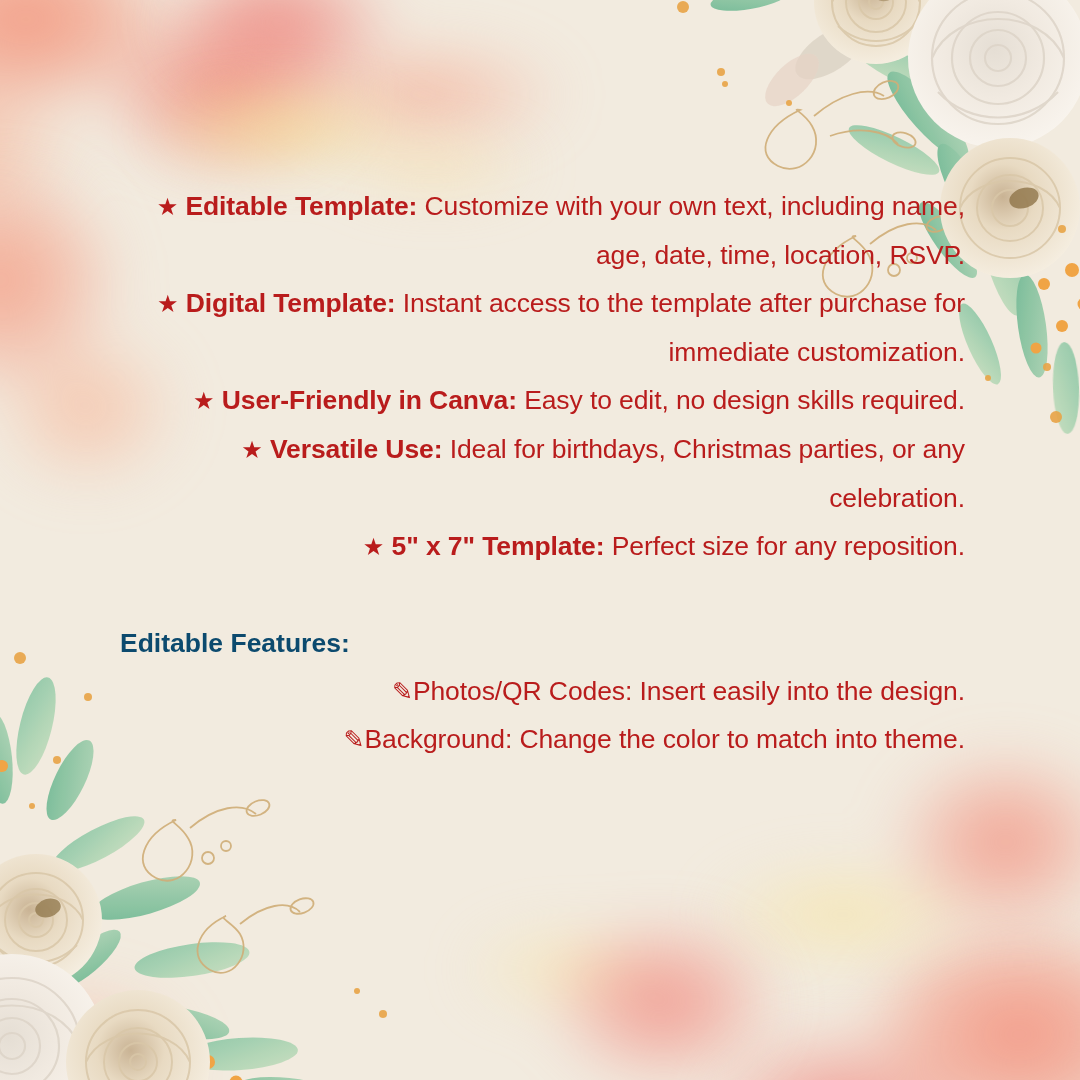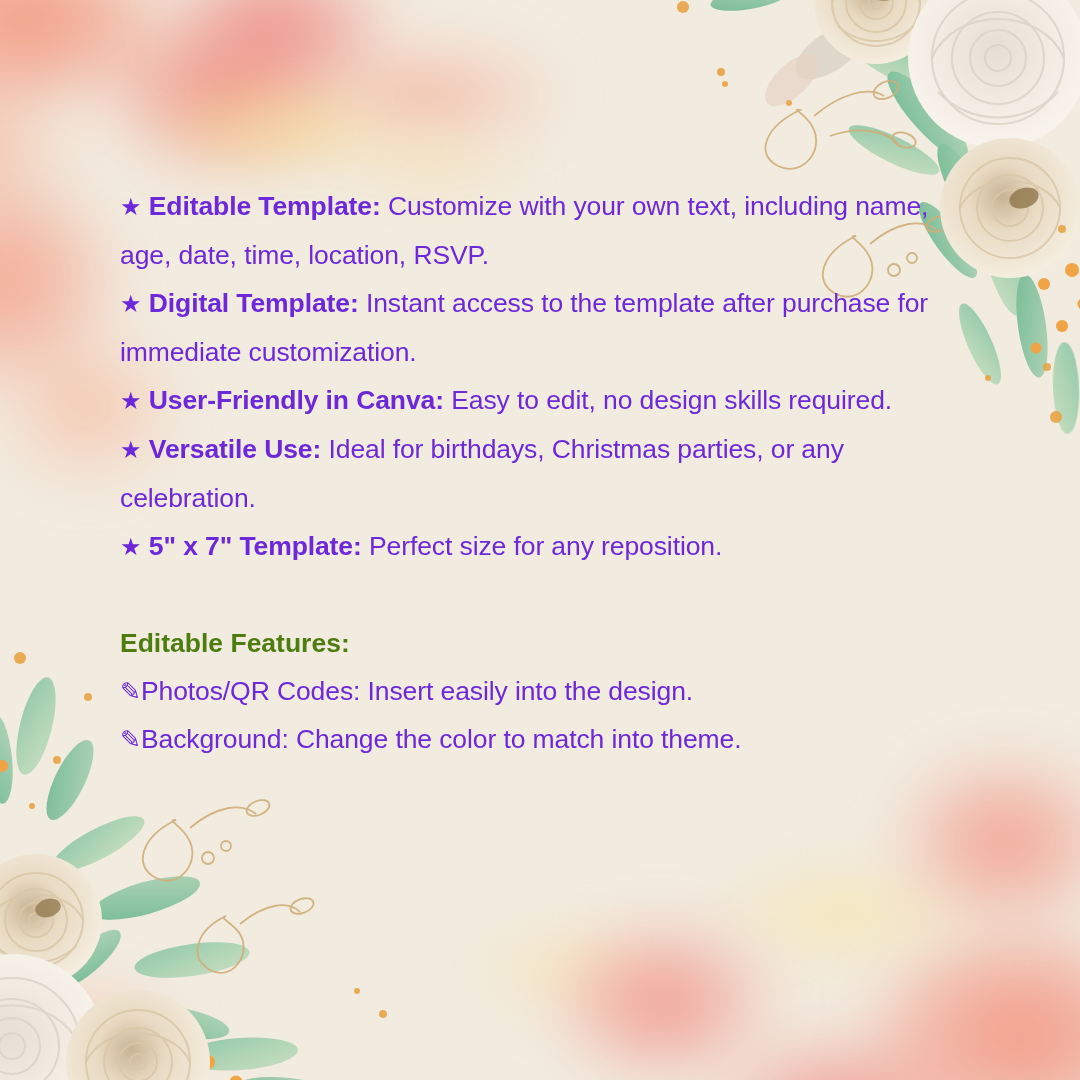--- a/index.html
+++ b/index.html
@@ -94,39 +94,40 @@
   .floral-bl { left: -60px;   bottom: -50px; width: 420px; height: 500px; }
 
   
   #content {
     position: absolute;
     left: 120px;
     top: 182px;
     width: 845px;
   }
   .line {
-    color: #6d28d9;
+    color: #b91c1c;
     font-size: 26.5px;
     line-height: 48px;
     letter-spacing: -0.1px;
     white-space: pre-wrap;
+    text-align: right;
   }
   .line b {
     font-weight: 700;
   }
   .bullet-star {
     font-size: 24px;
     letter-spacing: 0;
   }
   .pencil-mark {
     font-size: 25px;
     letter-spacing: 0;
   }
   .features-heading {
-    color: #4d7c0f;
+    color: #0c4a6e;
     font-size: 26.5px;
     line-height: 48px;
     font-weight: 700;
     margin-top: 48px;
   }
 </style>
 </head>
 <body>
 
 <div id="canvas">

